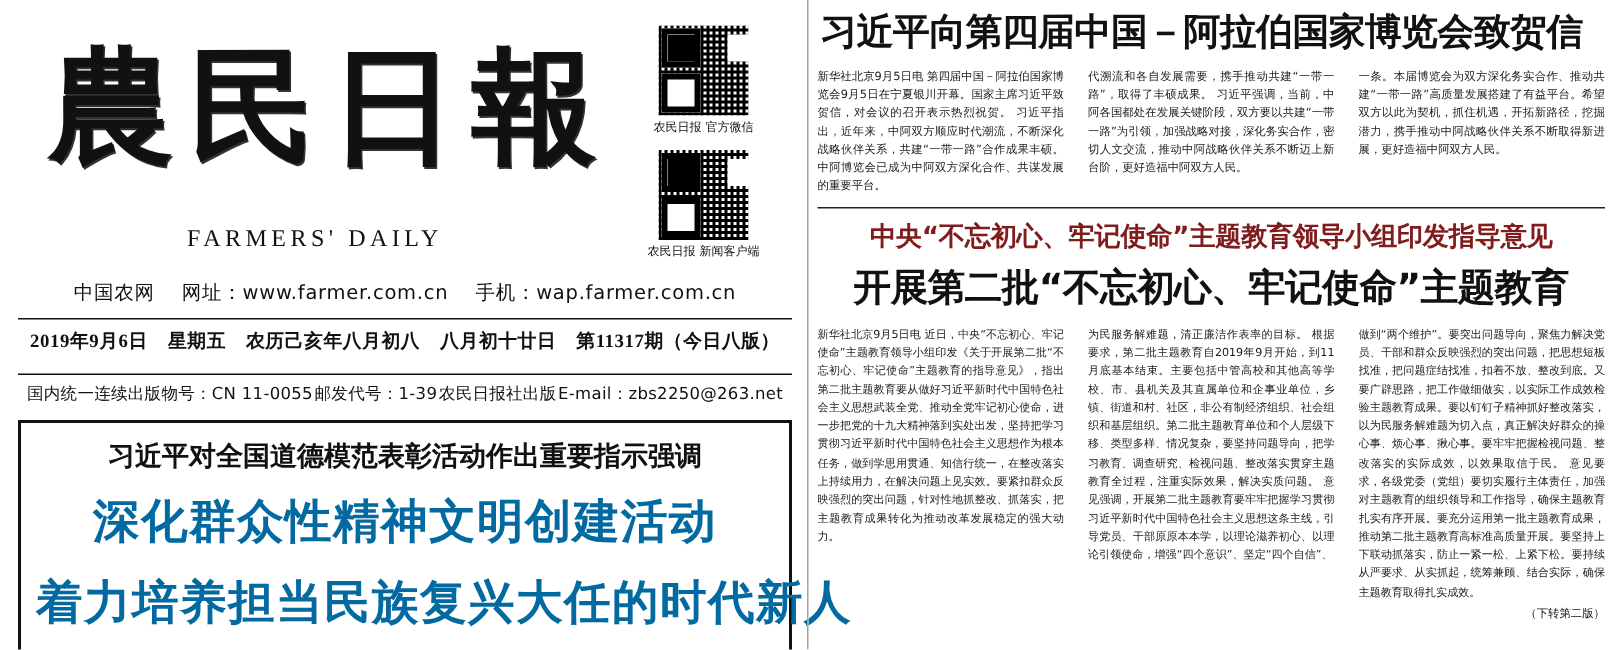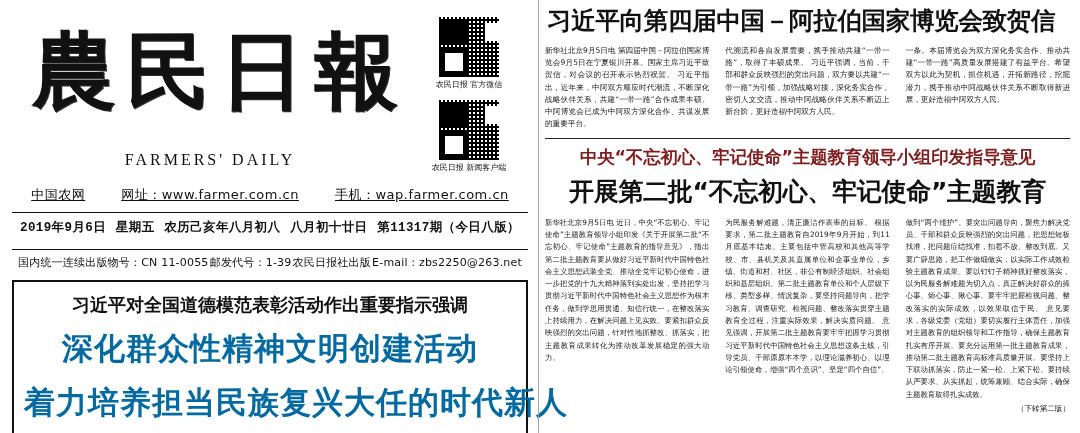--- a/index.html
+++ b/index.html
@@ -93,38 +93,37 @@
     font-family: "DejaVu Sans", sans-serif;
     font-size: 8px;
     line-height: 1.35;
     color: #111;
     text-align: center;
     margin-top: 2px;
   }
   .meta-line {
     display: flex;
     justify-content: center;
-    gap: 36px;
+    gap: 18px;
     font-family: "DejaVu Sans", sans-serif;
     font-size: 13px;
     color: #111;
     margin-top: 4px;
     letter-spacing: 0.5px;
-    text-decoration: underline;
   }
   .meta-line .item { white-space: nowrap; }
   .rule {
     border: none;
     border-top: 1px solid #111;
     margin: 8px 2px 0 2px;
   }
   .date-line {
     display: flex;
     justify-content: space-between;
-    font-family: Liberation Mono, monospace;
+    font-family: Liberation Serif, serif;
     font-size: 12.5px;
     font-weight: bold;
     color: #111;
     padding: 6px 10px 5px 10px;
     letter-spacing: 0.4px;
   }
   .sub-line {
     display: flex;
     justify-content: space-between;
     font-family: "DejaVu Sans", sans-serif;
@@ -298,21 +297,21 @@
   <div class="vrule"></div>
 
   <div class="right">
 
     <div class="art-headline-1">习近平向第四届中国－阿拉伯国家博览会致贺信</div>
 
     <div class="cols3">
       <div class="col">新华社北京9月5日电  第四届中国－阿拉伯国家博览会9月5日在宁夏银川开幕。国家主席习近平致贺信，对会议的召开表示热烈祝贺。
     习近平指出，近年来，中阿双方顺应时代潮流，不断深化战略伙伴关系，共建“一带一路”合作成果丰硕。中阿博览会已成为中阿双方深化合作、共谋发展的重要平台。</div>
       <div class="col">代溯流和各自发展需要，携手推动共建“一带一路”，取得了丰硕成果。
-    习近平强调，当前，干部和群众反映强烈的突出问题，双方要以共建“一带一路”为引领，加强战略对接，深化务实合作，密切人文交流，推动中阿战略伙伴关系不断迈上新台阶，更好造福中阿双方人民。</div>
+    习近平强调，当前，中阿各国都处在发展关键阶段，双方要以共建“一带一路”为引领，加强战略对接，深化务实合作，密切人文交流，推动中阿战略伙伴关系不断迈上新台阶，更好造福中阿双方人民。</div>
       <div class="col">一条。本届博览会为双方深化务实合作、推动共建“一带一路”高质量发展搭建了有益平台。希望双方以此为契机，抓住机遇，开拓新路径，挖掘潜力，携手推动中阿战略伙伴关系不断取得新进展，更好造福中阿双方人民。</div>
     </div>
 
     <hr class="divider-thin">
 
     <div class="art2-kicker">中央“不忘初心、牢记使命”主题教育领导小组印发指导意见</div>
     <div class="art2-headline">开展第二批“不忘初心、牢记使命”主题教育</div>
 
     <div class="cols3 body2">
       <div class="col body2">新华社北京9月5日电  近日，中央“不忘初心、牢记使命”主题教育领导小组印发《关于开展第二批“不忘初心、牢记使命”主题教育的指导意见》，指出第二批主题教育要从做好习近平新时代中国特色社会主义思想武装全党、推动全党牢记初心使命，进一步把党的十九大精神落到实处出发，坚持把学习贯彻习近平新时代中国特色社会主义思想作为根本任务，做到学思用贯通、知信行统一，在整改落实上持续用力，在解决问题上见实效。要紧扣群众反映强烈的突出问题，针对性地抓整改、抓落实，把主题教育成果转化为推动改革发展稳定的强大动力。</div>

